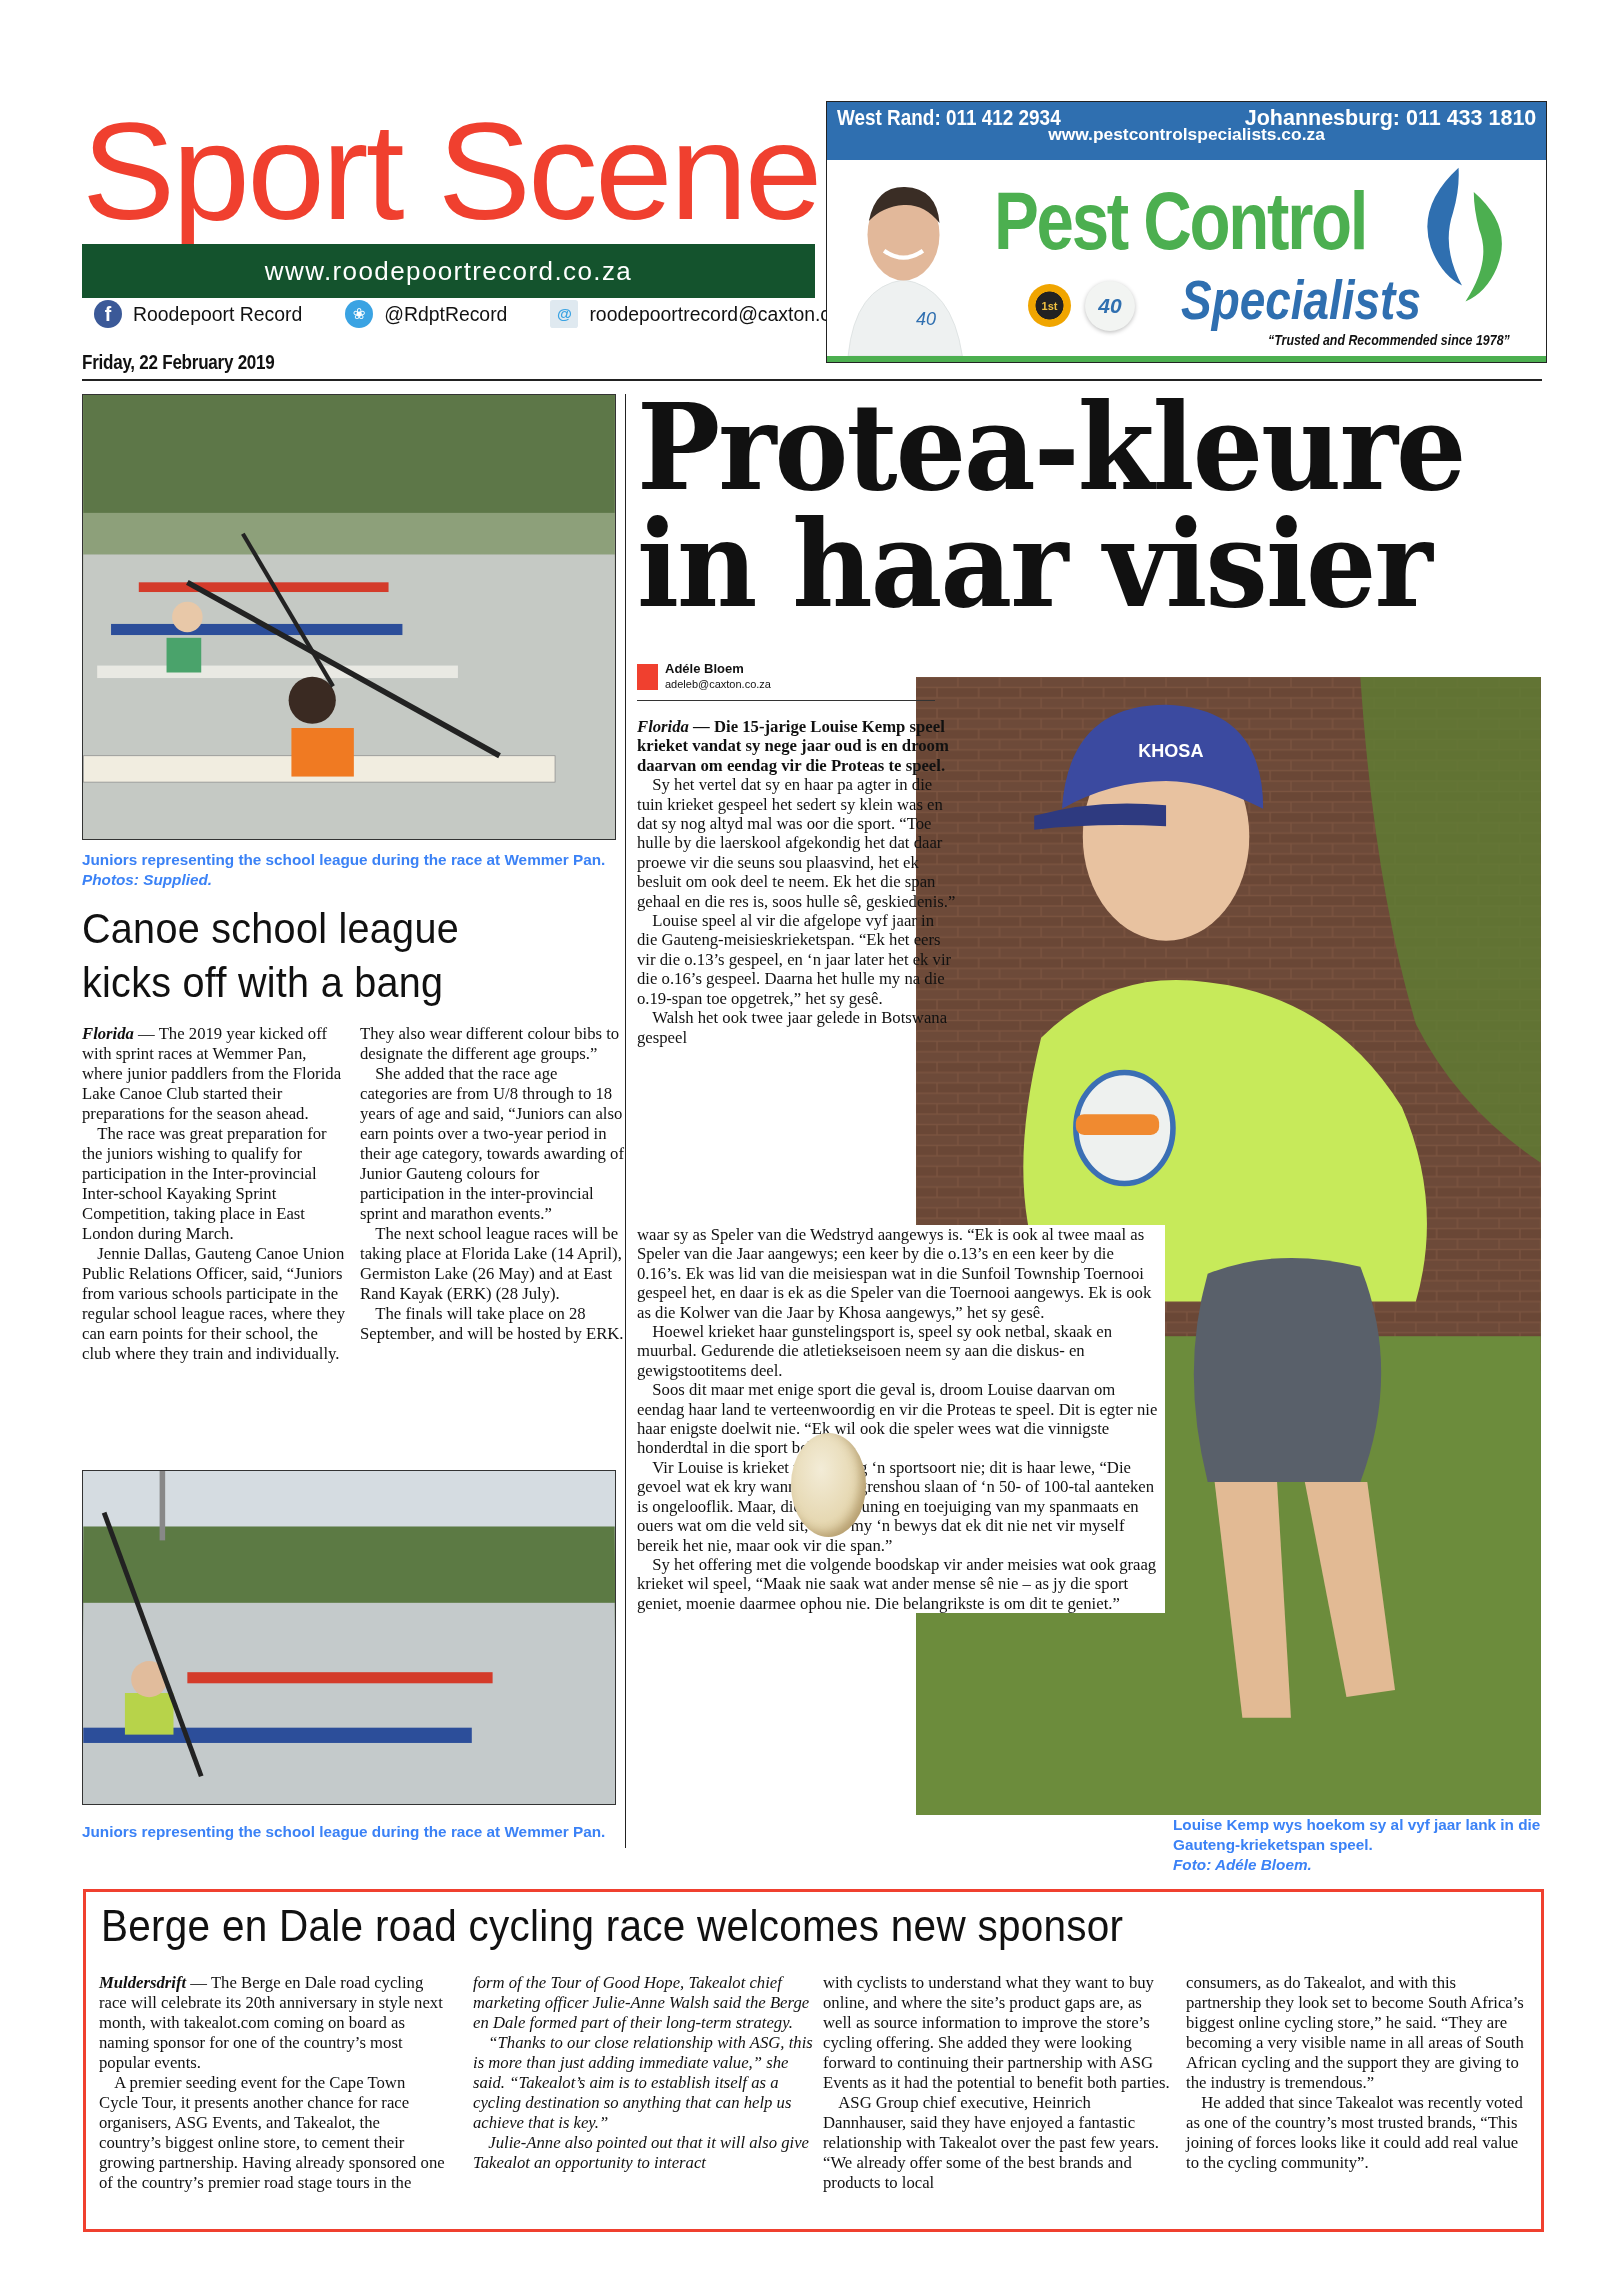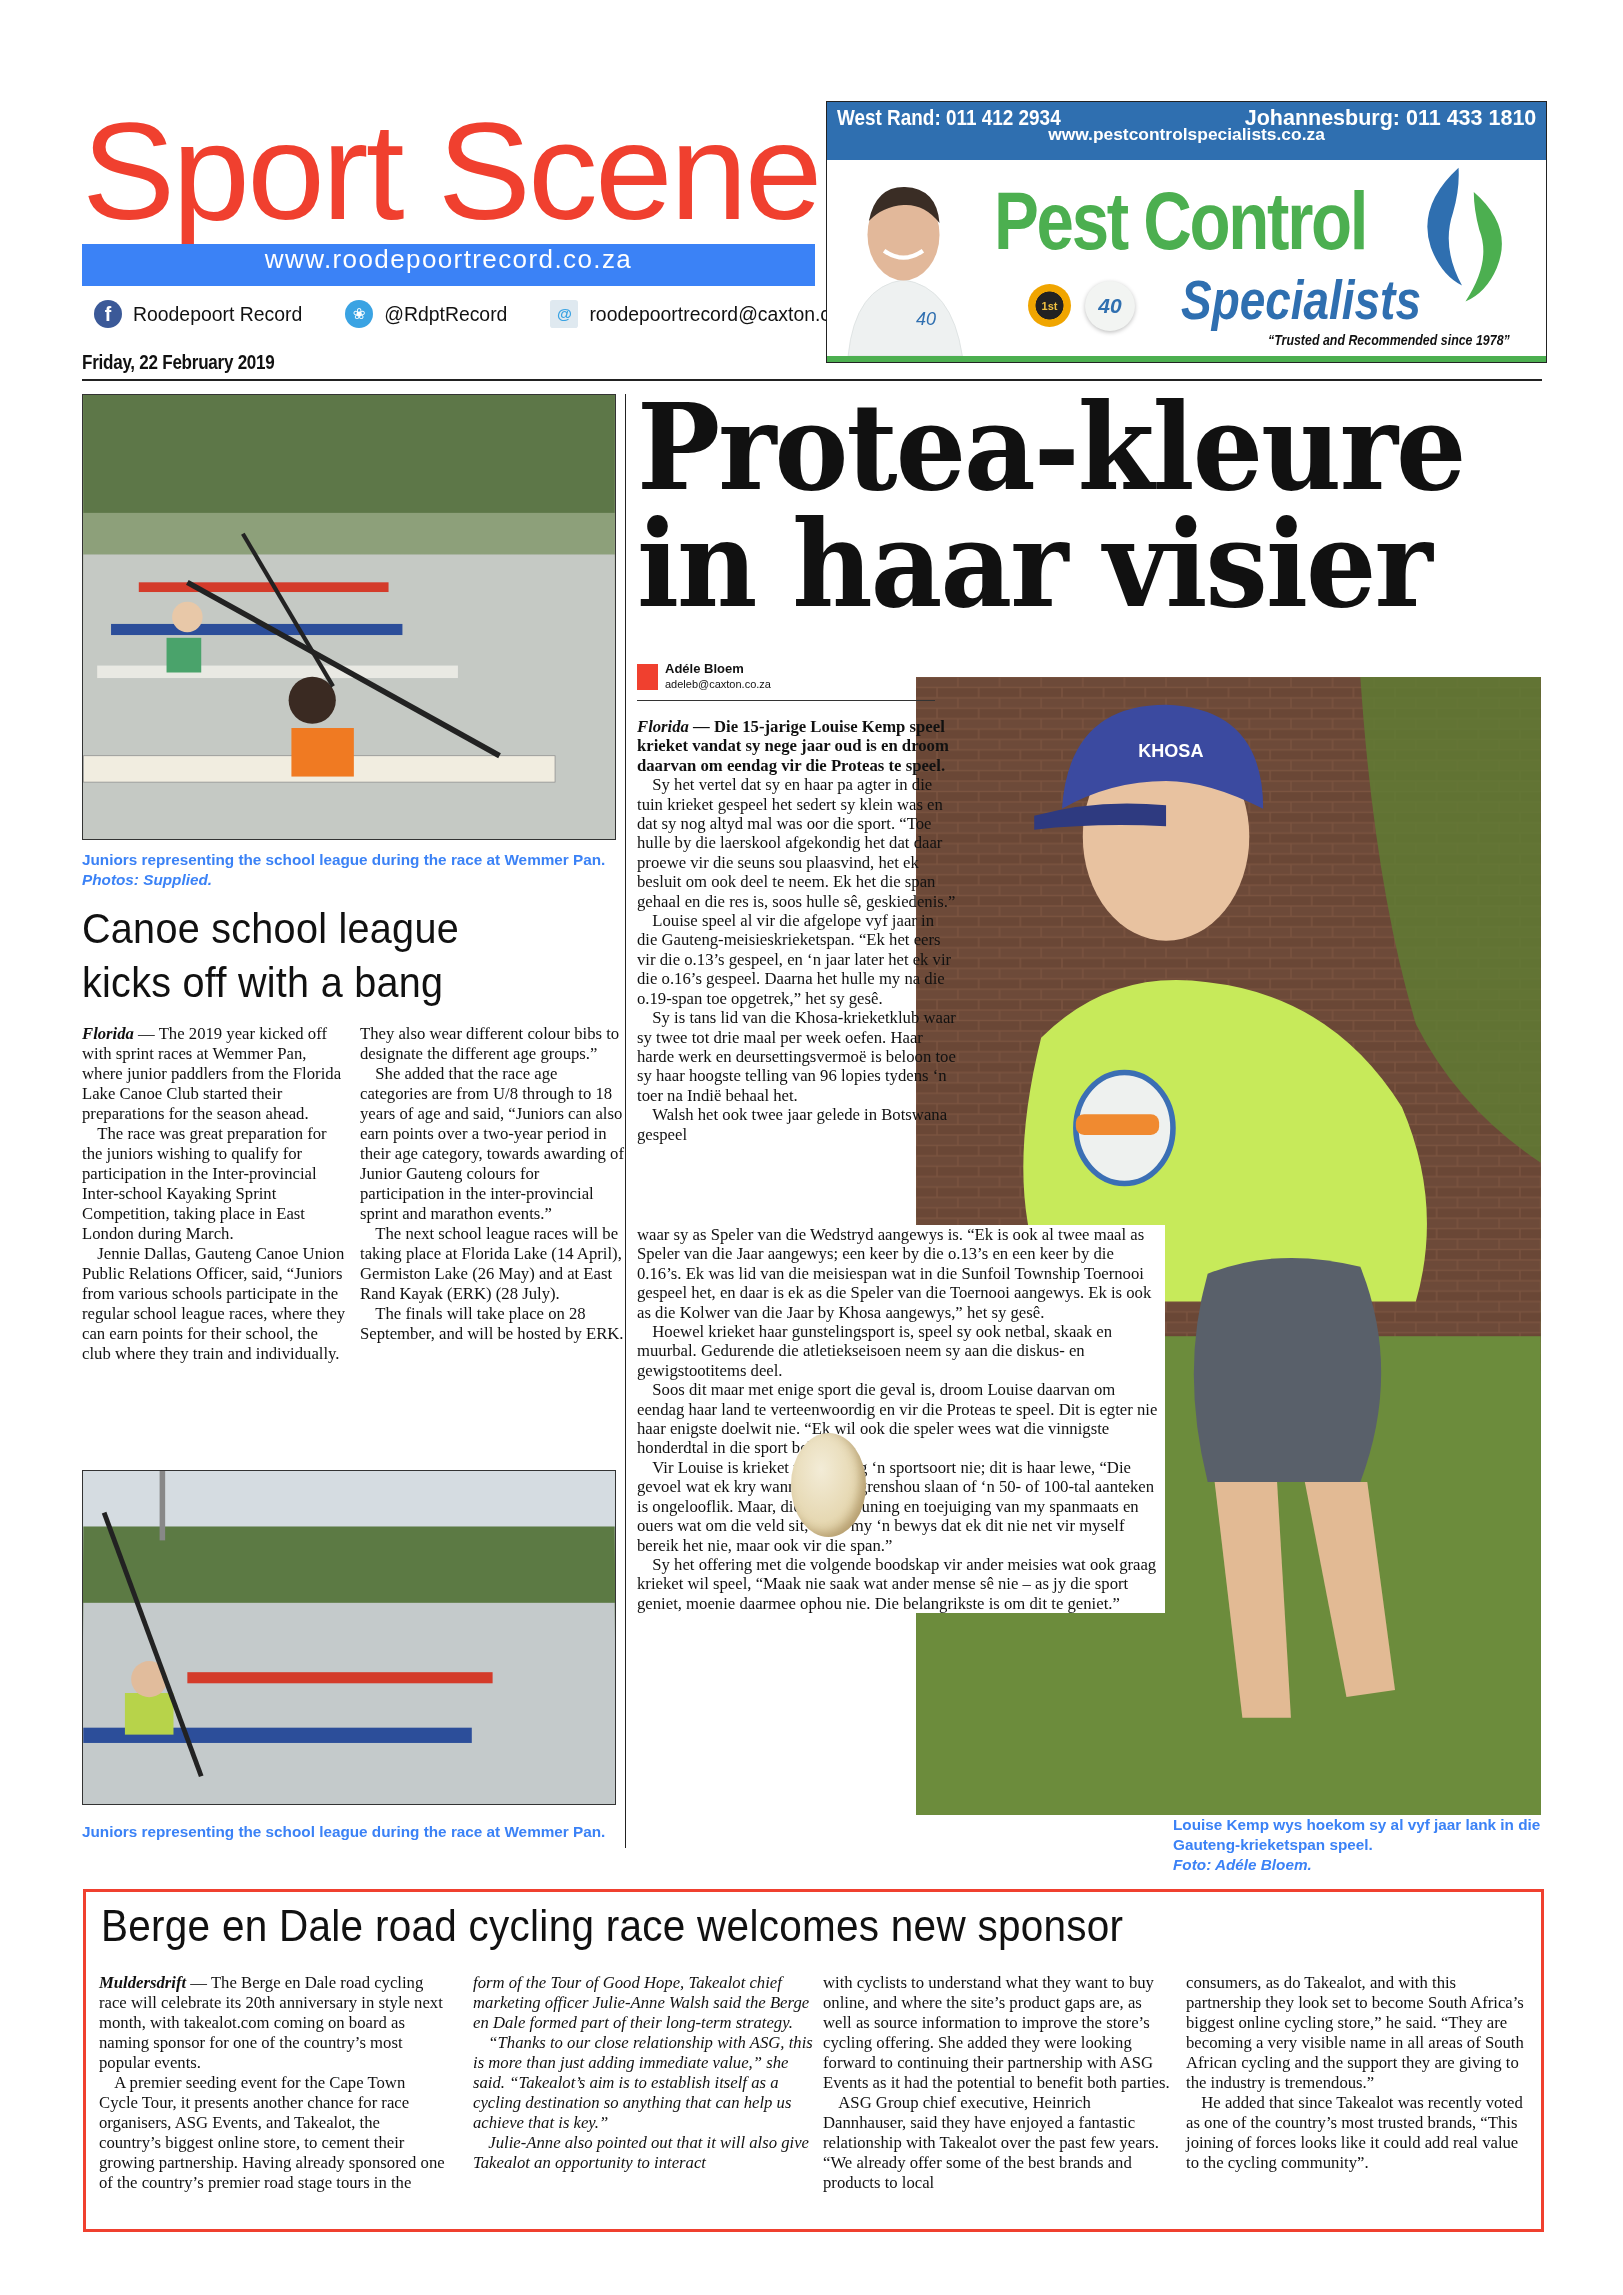--- a/index.html
+++ b/index.html
@@ -3,21 +3,21 @@
 <meta charset="utf-8">
 <style>
   html, body { margin: 0; padding: 0; background: #ffffff; }
   body { width: 1624px; height: 2295px; position: relative; overflow: hidden; color: #111; }
   .abs { position: absolute; }
   .sans { font-family: "Liberation Sans", "DejaVu Sans", sans-serif; }
   .serif { font-family: "Liberation Serif", "DejaVu Serif", serif; }
 
   
   #masthead-title { left: 82px; top: 103px; font-size: 137px; line-height: 1; color: #f0402f; letter-spacing: -2.8px; font-weight: 400; transform: scaleX(1.02); transform-origin: left; white-space: nowrap; }
-  #url-bar { left: 82px; top: 244px; width: 733px; height: 42px; background: #3b82f6; color: #fff; display: flex; align-items: flex-start; justify-content: center; font-size: 26px; letter-spacing: 1.4px; }
+  #url-bar { left: 82px; top: 244px; width: 733px; height: 54px; background: #14532d; color: #fff; display: flex; align-items: center; justify-content: center; font-size: 26px; letter-spacing: 1.4px; }
   #social-row { left: 94px; top: 298px; height: 32px; display: flex; align-items: center; gap: 11px; font-size: 19.4px; color: #111; white-space: nowrap; }
   .soc-icon { width: 28px; height: 28px; border-radius: 50%; display: inline-flex; align-items: center; justify-content: center; color: #fff; font-weight: 700; font-size: 19.4px; }
   .soc-gap { width: 21px; }
   #date-line { left: 82px; top: 351px; font-size: 19.4px; font-weight: 700; letter-spacing: -0.3px; }
   #top-rule { left: 82px; top: 379px; width: 1460px; height: 2.1px; background: #222; }
 
   
   #ad { left: 826px; top: 101px; width: 719px; height: 260px; border: 1.4px solid #222; background: #fff; overflow: hidden; }
   #ad-band { position: absolute; left: 0; top: 0; width: 100%; height: 58px; background: #2f6fb0; color: #fff; }
   #ad-west { position: absolute; left: 9.7px; top: 4.2px; font-size: 21.5px; font-weight: 700; }
@@ -212,21 +212,20 @@
   <div id="byline-box"></div>
   <div id="byline-name">Adéle Bloem</div>
   <div id="byline-email">adeleb@caxton.co.za</div>
   <div id="byline-rule"></div>
 </div>
 
 <div id="cricket-body-1" class="abs serif body" style="line-height:19.4px">
   <p class="first" style="font-weight:700"><i>Florida</i><span> — Die 15-jarige Louise Kemp speel krieket vandat sy nege jaar oud is en droom daarvan om eendag vir die Proteas te speel.</span></p>
   <p>Sy het vertel dat sy en haar pa agter in die tuin krieket gespeel het sedert sy klein was en dat sy nog altyd mal was oor die sport. “Toe hulle by die laerskool afgekondig het dat daar proewe vir die seuns sou plaasvind, het ek besluit om ook deel te neem. Ek het die span gehaal en die res is, soos hulle sê, geskiedenis.”</p>
   <p>Louise speel al vir die afgelope vyf jaar in die Gauteng-meisieskrieketspan. “Ek het eers vir die o.13’s gespeel, en ‘n jaar later het ek vir die o.16’s gespeel. Daarna het hulle my na die o.19-span toe opgetrek,” het sy gesê.</p>
-  <p>Sy is tans lid van die Khosa-krieketklub waar sy twee tot drie maal per week oefen. Haar harde werk en deursettingsvermoë is beloon toe sy haar hoogste telling van 96 lopies tydens ‘n toer na Indië behaal het.</p>
   <p>Walsh het ook twee jaar gelede in Botswana gespeel</p>
 </div>
 
 <div id="cricket-body-2" class="abs serif body" style="line-height:19.4px;background:rgba(255,255,255,0.0)">
   <div style="background:#fff;padding-right:7px">
     <p class="first">waar sy as Speler van die Wedstryd aangewys is. “Ek is ook al twee maal as Speler van die Jaar aangewys; een keer by die o.13’s en een keer by die 0.16’s. Ek was lid van die meisiespan wat in die Sunfoil Township Toernooi gespeel het, en daar is ek as die Speler van die Toernooi aangewys. Ek is ook as die Kolwer van die Jaar by Khosa aangewys,” het sy gesê.</p>
     <p>Hoewel krieket haar gunstelingsport is, speel sy ook netbal, skaak en muurbal. Gedurende die atletiekseisoen neem sy aan die diskus- en gewigstootitems deel.</p>
     <p>Soos dit maar met enige sport die geval is, droom Louise daarvan om eendag haar land te verteenwoordig en vir die Proteas te speel. Dit is egter nie haar enigste doelwit nie. “Ek wil ook die speler wees wat die vinnigste honderdtal in die sport behaal.”</p>
     <p>Vir Louise is krieket nie net nog ‘n sportsoort nie; dit is haar lewe, “Die gevoel wat ek kry wanneer ek ‘n grenshou slaan of ‘n 50- of 100-tal aanteken is ongelooflik. Maar, die ondersteuning en toejuiging van my spanmaats en ouers wat om die veld sit, is vir my ‘n bewys dat ek dit nie net vir myself bereik het nie, maar ook vir die span.”</p>
     <p>Sy het offering met die volgende boodskap vir ander meisies wat ook graag krieket wil speel, “Maak nie saak wat ander mense sê nie – as jy die sport geniet, moenie daarmee ophou nie. Die belangrikste is om dit te geniet.”</p>

